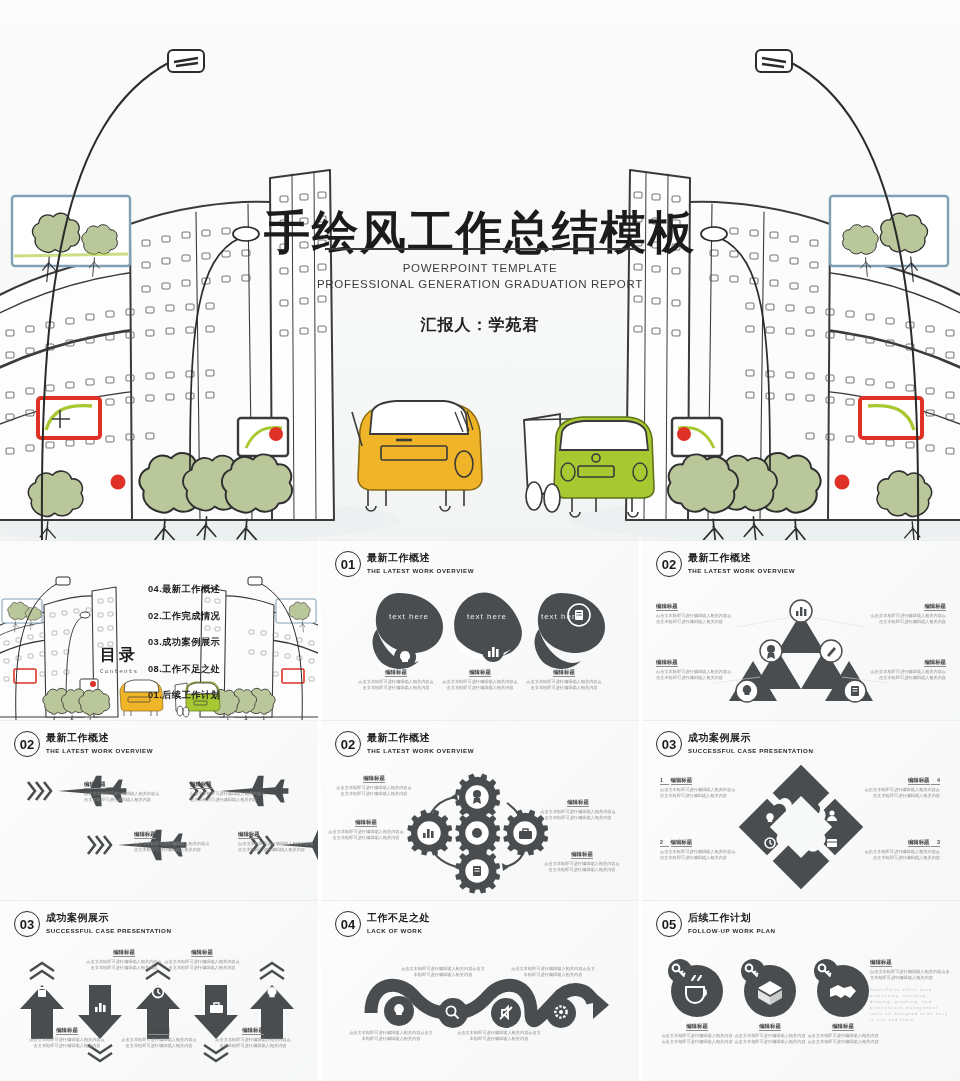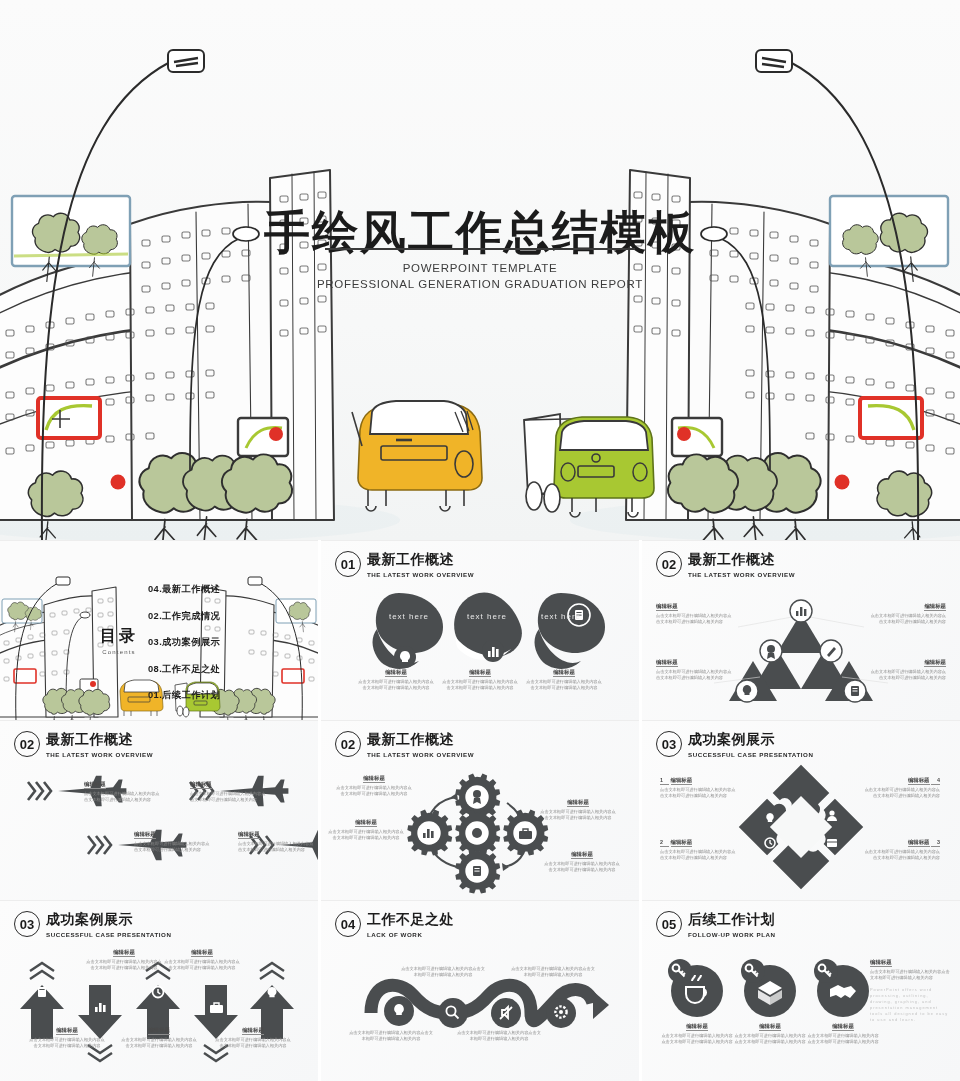--- a/index.html
+++ b/index.html
@@ -47,35 +47,35 @@
     background: linear-gradient(135deg, #fcfcfc 0%, #f6f7f8 100%);
     border-top: 1px solid #ededed;
   }
   .tile-head { position: absolute; left: 14px; top: 10px; display: flex; align-items: flex-start; }
   .tile-num {
     width: 26px; height: 26px; border: 1.3px solid #2b2b2b; border-radius: 50%;
     display: flex; align-items: center; justify-content: center;
     font-size: 13px; font-weight: bold; color: #1b1b1b; flex: 0 0 auto;
   }
   .tile-titles { margin-left: 6px; }
-  .tile-cn { font-size: 14px; font-weight: bold; color: #1d1d1d; letter-spacing: .5px; }
+  .tile-cn { font-size: 10px; font-weight: bold; color: #1d1d1d; letter-spacing: .5px; }
   .tile-en { font-size: 6.2px; font-weight: bold; color: #2a2a2a; letter-spacing: .55px; margin-top: 2px; }
 
   .ph-title { font-size: 5.4px; font-weight: bold; color: #4a4a4a; text-align: center; }
   .ph-title u { text-decoration: none; border-bottom: .7px solid #8d8d8d; padding-bottom: 1px; }
   .ph-body { font-size: 4.2px; color: #8c8c8c; line-height: 6.4px; text-align: center; margin-top: 3px; }
   .ph-body-l { text-align: left; }
   .ph-body-r { text-align: right; }
   .ph-title-l { text-align: left; }
   .ph-title-r { text-align: right; }
   .blk { position: absolute; width: 78px; }
   .fill { fill: #4a4d4f; }
   .wht { fill: #ffffff; }
 
-  .toc-label { position: absolute; left: 100px; top: 85px; text-align: center; z-index: 20; }
+  .toc-label { position: absolute; left: 100px; top: 104px; z-index: 20; font-family: Liberation Mono, monospace; }
   .toc-cn { font-size: 16px; font-weight: bold; color: #1a1a1a; letter-spacing: 3px; }
   .toc-en { font-size: 6px; color: #555; letter-spacing: 1.2px; margin-top: 2px; }
   .toc-list { position: absolute; left: 148px; top: 42px; z-index: 20; }
   .toc-item { font-size: 9.3px; font-weight: bold; color: #1d1d1d; margin-bottom: 13.5px; letter-spacing: .4px; }
 
   .faint-en { font-size: 3.9px; color: #c2c2c2; line-height: 6px; letter-spacing: 1px; margin-top: 5px; }
 </style>
 </head>
 <body>
 
@@ -339,20 +339,21 @@
       </g>
     </g>
   </svg>
 
   <div class="hero-title">手绘风工作总结模板</div>
   <div class="hero-rule"></div>
   <div class="hero-sub">
     <div>POWERPOINT TEMPLATE</div>
     <div>PROFESSIONAL GENERATION GRADUATION REPORT</div>
   </div>
+  <div class="hero-presenter">汇报人：学苑君</div>
 </div>
 
 <div class="grid">
 
   <div class="tile">
     <svg width="318" height="180" viewBox="0 0 318 180">
       <defs>
         <g id="t2">
             <path d="M0,0 c-6,-1 -10,-6 -9,-11 c-4,-4 -3,-10 3,-12 c1,-6 7,-9 12,-5 c4,-5 11,-3 13,3 c6,-1 9,5 7,10 c3,5 0,11 -6,11 c-2,5 -9,6 -13,3 c-3,3 -5,3 -7,2z" fill="#b9c79a" stroke="#2f2f2f" stroke-width="1.1"></path>
             <path d="M3,4 l-2,20 M3,8 l-5,7 M3,9 l5,6" stroke="#2f2f2f" stroke-width=".9" fill="none"></path>

